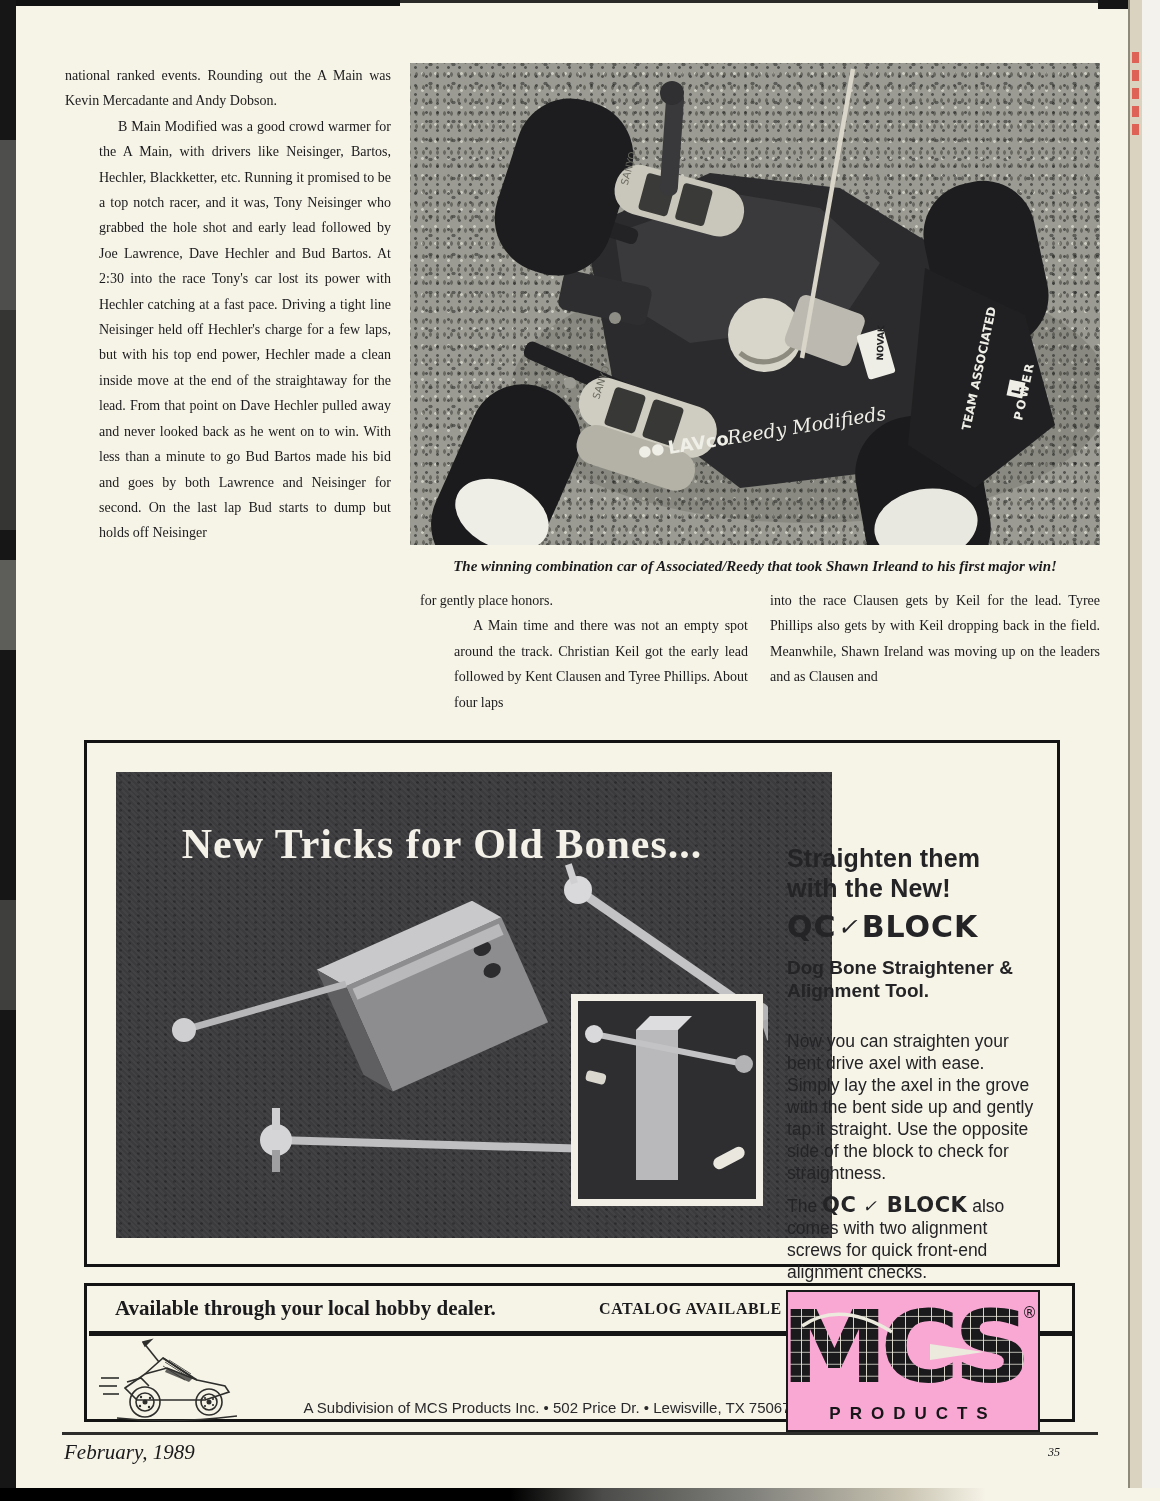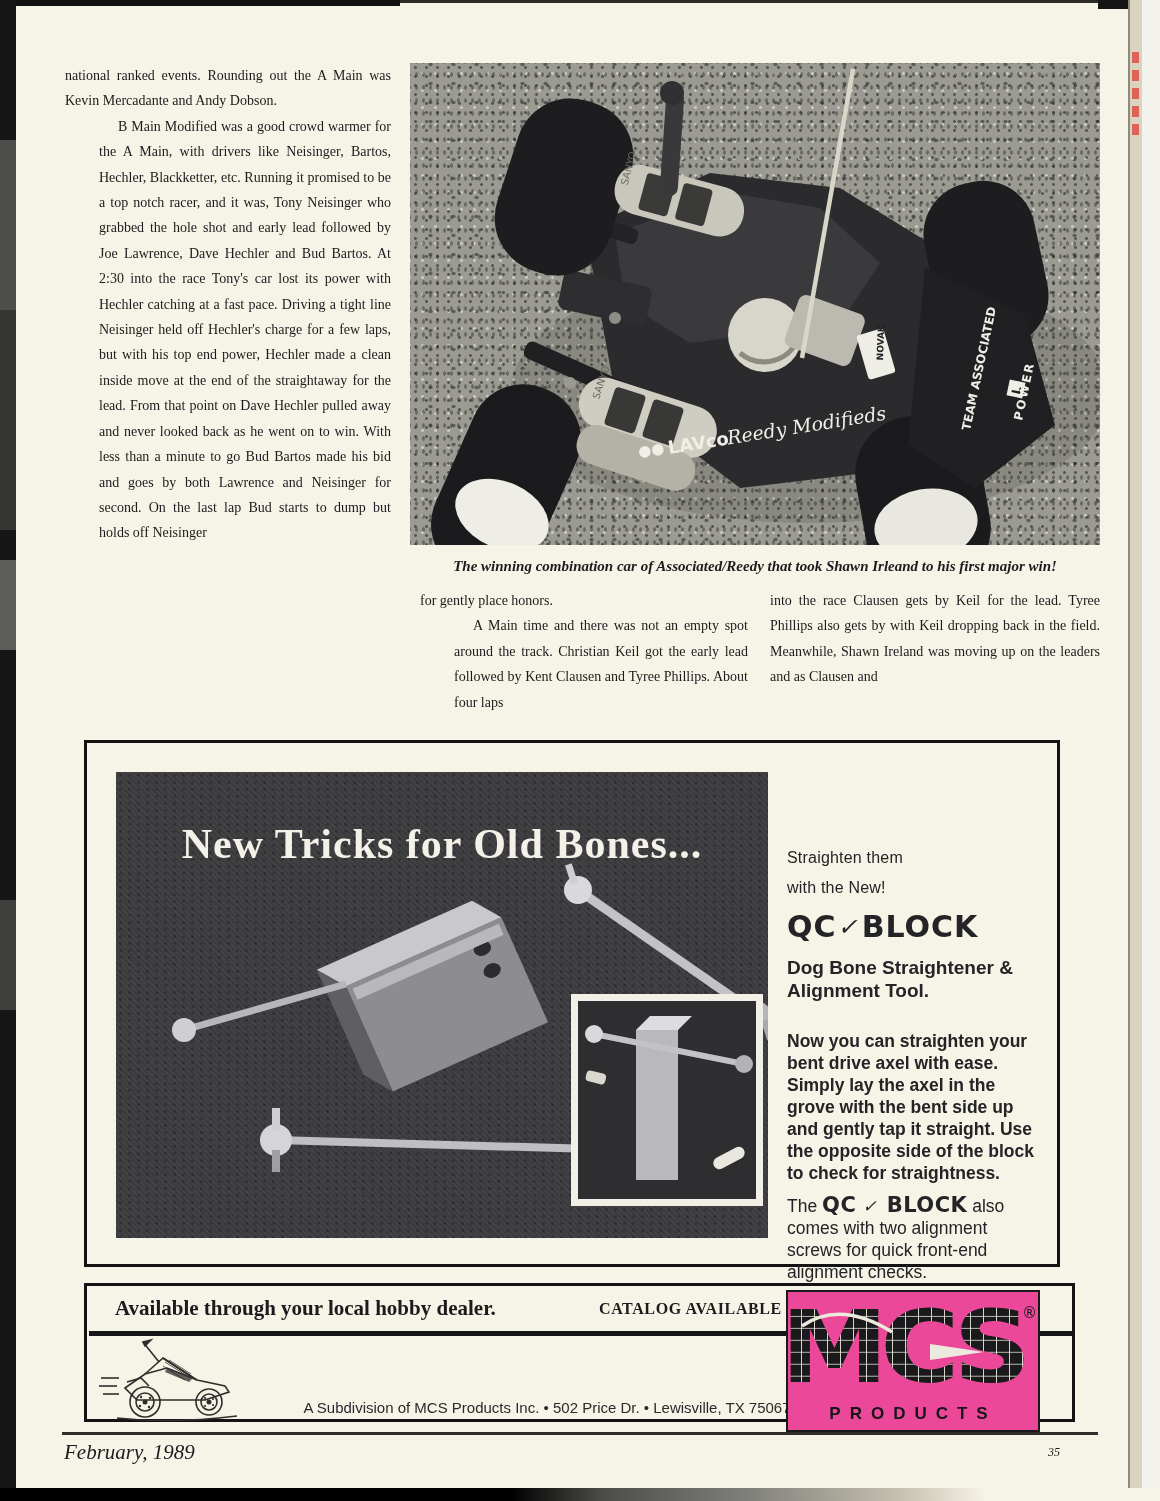--- a/index.html
+++ b/index.html
@@ -39,49 +39,49 @@
       radial-gradient(rgba(242,242,232,.55) 1px, transparent 1.5px),
       radial-gradient(rgba(18,18,18,.45) 1.7px, transparent 2.5px);
     background-size:11px 9px,7px 13px,13px 17px,23px 19px;
     background-position:0 0,3px 5px,6px 2px,9px 11px;}
   .photo svg{position:absolute;left:0;top:0;}
   .caption{position:absolute;left:410px;top:558px;width:690px;text-align:center;
     font-size:15px;font-style:italic;font-weight:bold;}
 
   
   .ad-box{position:absolute;left:84px;top:740px;width:976px;height:527px;border:3px solid #131313;background:#f6f3e7;box-sizing:border-box;}
-  .ad-photo{position:absolute;left:29px;top:29px;width:652px;height:466px;background:#3b3b3e;
+  .ad-photo{position:absolute;left:29px;top:29px;width:716px;height:466px;background:#3b3b3e;
     background-image:repeating-linear-gradient(45deg,rgba(255,255,255,.035) 0 2px,transparent 2px 4px),
       radial-gradient(rgba(0,0,0,.28) 1px,transparent 2px);
     background-size:auto,9px 7px;}
   .ad-headline{position:absolute;left:30px;top:48px;width:592px;color:#f3f1e8;
     font-size:42px;font-weight:bold;letter-spacing:1px;text-align:center;
     font-family:"Liberation Serif","DejaVu Serif",serif;}
   .ad-right{position:absolute;left:700px;top:100px;width:252px;font-family:"Liberation Sans","DejaVu Sans",sans-serif;color:#242427;}
-  .ad-subhead{font-size:16px;font-weight:normal;line-height:30px;letter-spacing:.2px;}
+  .ad-subhead{font-size:25px;font-weight:bold;line-height:30px;letter-spacing:.2px;}
   .qc-logo{margin-top:6px;font-size:30px;font-weight:900;letter-spacing:1px;font-family:"DejaVu Sans","Liberation Sans",sans-serif;}
   .qc-logo .check{display:inline-block;transform:skewX(-14deg) translateY(-2px);font-weight:900;font-size:24px;margin:0 2px;}
   .ad-desc{font-size:19px;font-weight:bold;line-height:23px;margin-top:12px;}
-  .ad-body{font-size:17.5px;line-height:22px;margin-top:28px;font-weight:bold;}
+  .ad-body{font-size:17.5px;line-height:22px;margin-top:28px;}
   .ad-body2{font-size:17.5px;line-height:22px;margin-top:10px;}
   .ad-body2 .qc-inline{font-weight:900;font-size:21px;font-family:"DejaVu Sans",sans-serif;letter-spacing:.5px;}
   .ad-body2 .check{display:inline-block;transform:skewX(-14deg);font-weight:900;font-size:17px;}
   .made-in{font-size:12px;letter-spacing:.5px;margin-top:42px;color:#3a3a3c;}
 
   
   .dealer-box{position:absolute;left:84px;top:1283px;width:991px;height:139px;border:3px solid #131313;background:#f6f3e7;box-sizing:border-box;}
   .dealer-headline{position:absolute;left:28px;top:10px;font-size:21px;font-weight:bold;
     font-family:"Liberation Serif","DejaVu Serif",serif;}
   .catalog{position:absolute;left:512px;top:14px;font-size:16px;font-weight:bold;letter-spacing:.6px;
     font-family:"Liberation Serif","DejaVu Serif",serif;}
   .dealer-rule{position:absolute;left:2px;top:45px;width:983px;height:5px;background:#161616;}
   .buggy-art{position:absolute;left:10px;top:52px;}
   .address{position:absolute;left:200px;top:113px;width:520px;text-align:center;font-size:15px;
     font-family:"Liberation Sans","DejaVu Sans",sans-serif;color:#2a2a2c;}
-  .mcs-box{position:absolute;left:786px;top:1290px;width:254px;height:142px;border:2px solid #1a1a1a;background:#ec4899;box-sizing:border-box;}
+  .mcs-box{position:absolute;left:786px;top:1290px;width:254px;height:142px;border:2px solid #1a1a1a;background:#f9a8d4;box-sizing:border-box;}
   .mcs-products{position:absolute;left:0;top:112px;width:100%;text-align:center;font-size:17px;letter-spacing:9px;
     font-family:"Liberation Sans","DejaVu Sans",sans-serif;color:#161618;font-weight:bold;}
 
   
   .footer-rule{position:absolute;left:62px;top:1432px;width:1036px;height:3px;background:#2d2d2b;}
   .footer-left{position:absolute;left:64px;top:1440px;font-size:21px;font-style:italic;}
   .footer-right{position:absolute;left:1048px;top:1445px;font-size:12px;font-style:italic;}
 </style>
 </head>
 <body>

